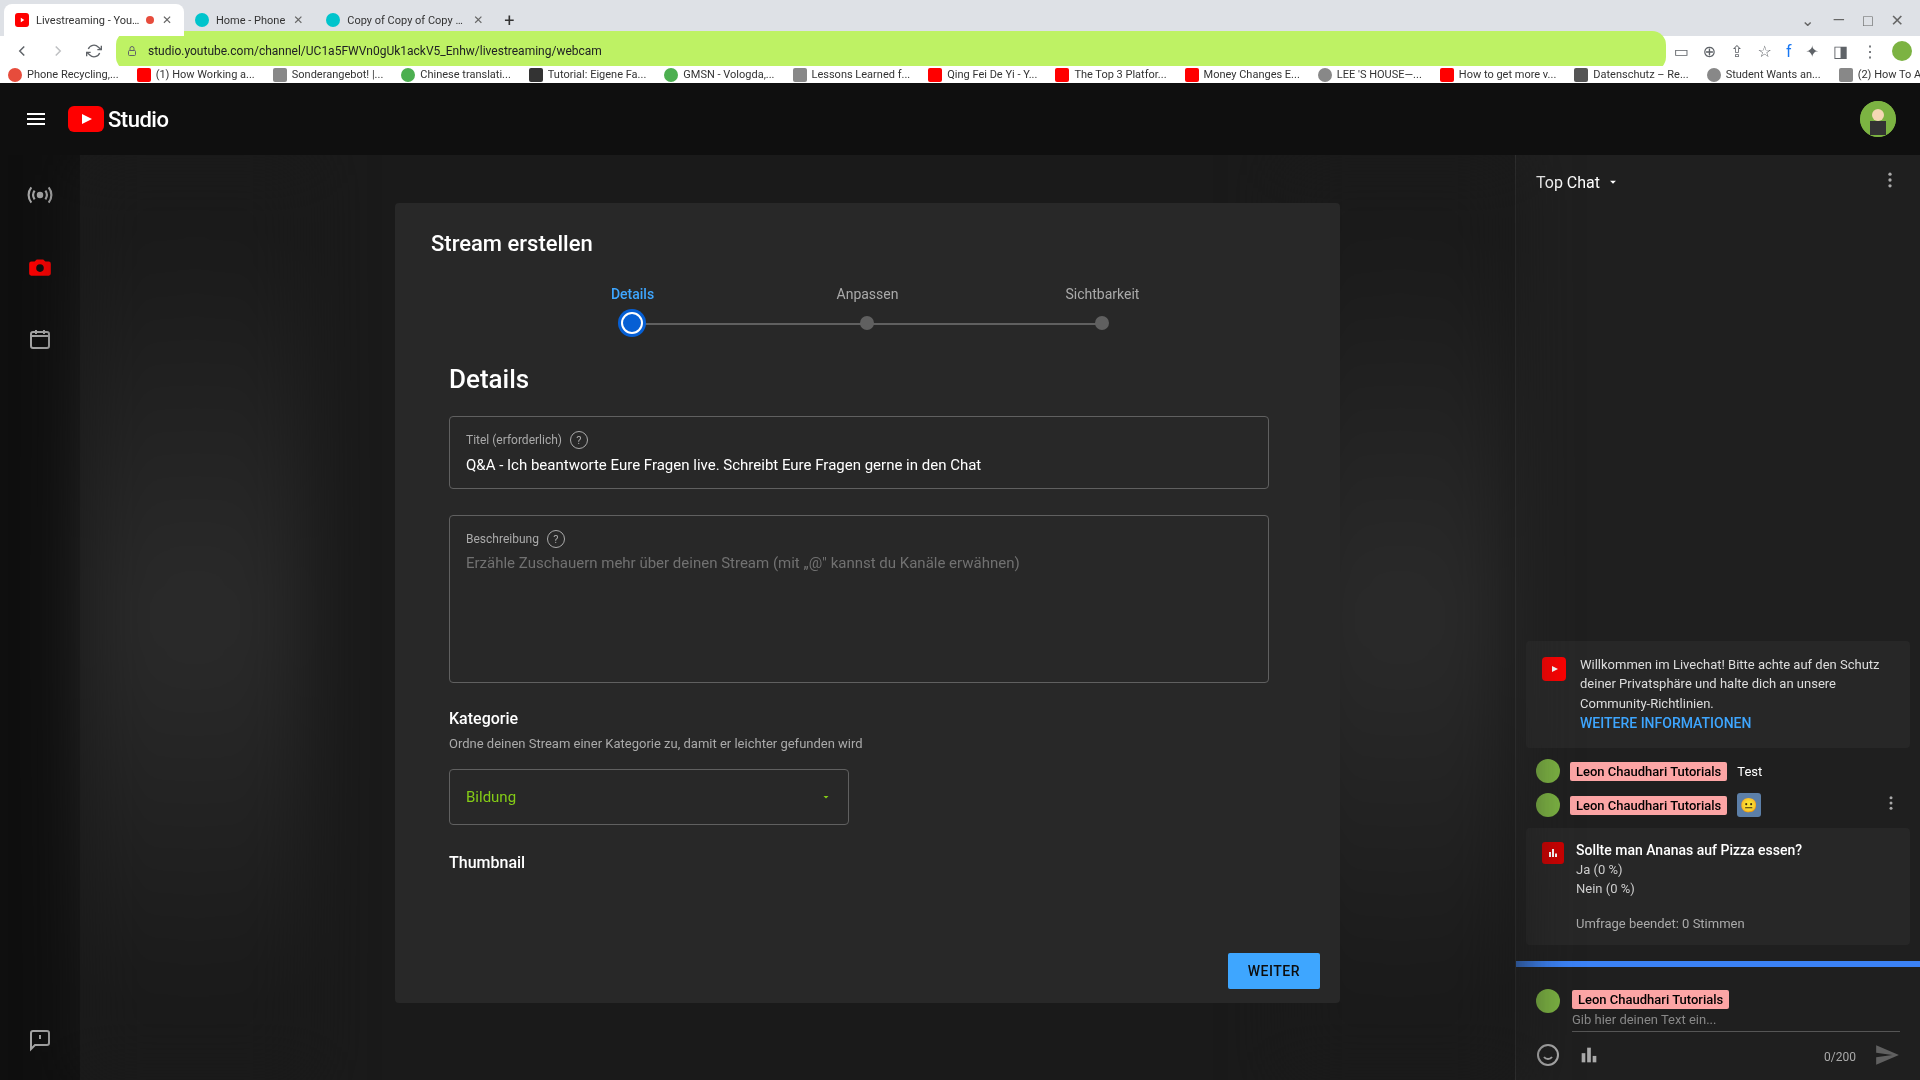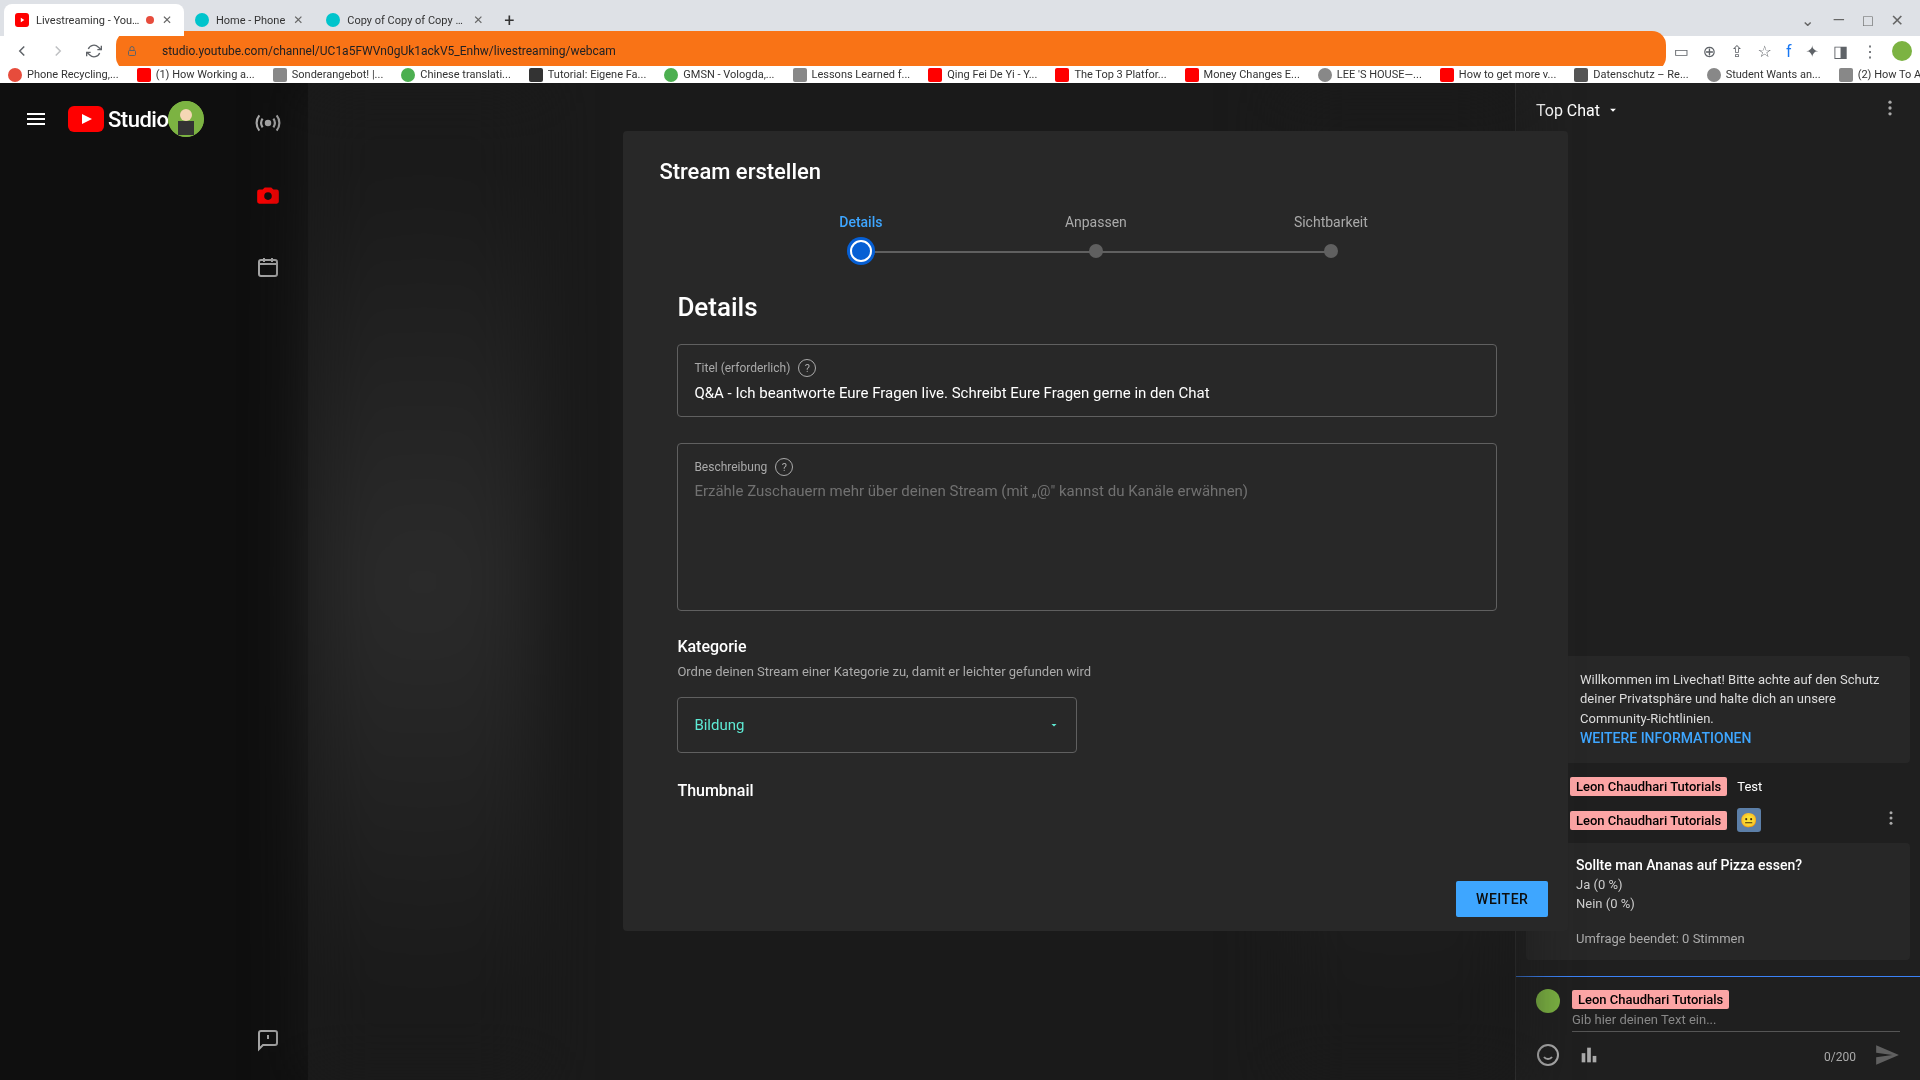--- a/index.html
+++ b/index.html
@@ -12,29 +12,29 @@
 .tab.inactive { background: transparent; }
 .tab-favicon { width: 16px; height: 16px; flex-shrink: 0; display: flex; align-items: center; justify-content: center; }
 .tab-title { white-space: nowrap; overflow: hidden; text-overflow: ellipsis; flex: 1; font-size: 11px; }
 .tab-close { width: 14px; height: 14px; display: flex; align-items: center; justify-content: center; cursor: pointer; color: #666; }
 .tab-rec { width: 8px; height: 8px; background: #e74c3c; border-radius: 50%; flex-shrink: 0; }
 .new-tab { width: 28px; height: 28px; display: flex; align-items: center; justify-content: center; color: #333; cursor: pointer; font-size: 18px; }
 .tab-spacer { flex: 1; }
 .window-controls { display: flex; gap: 18px; padding-right: 12px; }
 .addr-bar { display: flex; align-items: center; height: 30px; background: #fff; padding: 0 8px; gap: 8px; }
 .nav-btn { width: 28px; height: 28px; display: flex; align-items: center; justify-content: center; color: #5f6368; cursor: pointer; }
-.url-box { flex: 1; display: flex; align-items: center; background: #f97316; border-radius: 14px; height: 40px; padding: 0 10px; gap: 24px; font-size: 12px; color: #202124; }
+.url-box { flex: 1; display: flex; align-items: center; background: #bef264; border-radius: 14px; height: 40px; padding: 0 10px; gap: 10px; font-size: 12px; color: #202124; }
 .url-box svg { flex-shrink: 0; }
 .addr-icons { display: flex; gap: 14px; align-items: center; color: #5f6368; }
 .bookmarks { display: flex; align-items: center; height: 28px; padding: 0 8px; gap: 18px; background: #fff; font-size: 11px; color: #333; overflow: hidden; }
 .bookmark { display: flex; align-items: center; gap: 5px; cursor: pointer; white-space: nowrap; }
 .bookmark-icon { width: 14px; height: 14px; border-radius: 2px; flex-shrink: 0; }
 
 
-.app { height: calc(1080px - 83px); display: flex; flex-direction: row; background: #0f0f0f; }
+.app { height: calc(1080px - 83px); display: flex; flex-direction: column; background: #0f0f0f; }
 .app-header { height: 72px; display: flex; align-items: center; justify-content: space-between; padding: 0 24px; }
 .header-left { display: flex; align-items: center; gap: 20px; }
 .hamburger { width: 24px; height: 24px; cursor: pointer; display: flex; align-items: center; justify-content: center; color: #fff; }
 .logo { display: flex; align-items: center; gap: 2px; }
 .avatar-btn { width: 36px; height: 36px; border-radius: 50%; background: #7cb342; overflow: hidden; cursor: pointer; display: flex; align-items: center; justify-content: center; }
 
 
 .main { flex: 1; display: flex; overflow: hidden; }
 .sidebar { width: 80px; background: #0f0f0f; display: flex; flex-direction: column; align-items: center; padding-top: 18px; gap: 28px; }
 .sidebar-item { width: 44px; height: 44px; display: flex; align-items: center; justify-content: center; border-radius: 10px; cursor: pointer; color: #aaa; }
@@ -61,21 +61,21 @@
 .modal-body { flex: 1; padding: 20px 54px 0 54px; overflow-y: auto; position: relative; }
 .modal-body::-webkit-scrollbar { width: 8px; }
 .modal-body::-webkit-scrollbar-thumb { background: #606060; border-radius: 4px; }
 .section-title { font-size: 26px; font-weight: 500; margin-bottom: 22px; color: #fff; }
 .field { border: 1px solid #606060; border-radius: 4px; padding: 14px 16px; margin-bottom: 26px; width: 820px; }
 .field-label { font-size: 12px; color: #aaa; display: flex; align-items: center; gap: 8px; margin-bottom: 6px; }
 .field-input { width: 100%; background: transparent; border: none; color: #fff; font-size: 15px; outline: none; resize: none; }
 .field-textarea { height: 110px; }
 .field-input::placeholder { color: #717171; }
 .category-desc { font-size: 13px; color: #aaa; margin-bottom: 18px; }
-.select { width: 400px; border: 1px solid #606060; border-radius: 4px; padding: 18px 16px; display: flex; justify-content: space-between; align-items: center; cursor: pointer; font-size: 15px; color: #5eead4; margin-bottom: 28px; }
+.select { width: 400px; border: 1px solid #606060; border-radius: 4px; padding: 18px 16px; display: flex; justify-content: space-between; align-items: center; cursor: pointer; font-size: 15px; color: #84cc16; margin-bottom: 28px; }
 .subsection-title { font-size: 16px; font-weight: 500; margin-bottom: 8px; color: #fff; }
 .modal-footer { padding: 14px 20px; display: flex; justify-content: flex-end; }
 .btn-primary { background: #3ea6ff; color: #0d0d0d; border: none; padding: 10px 20px; font-size: 14px; font-weight: 500; border-radius: 2px; cursor: pointer; letter-spacing: 0.5px; }
 .help-icon { width: 18px; height: 18px; border: 1.5px solid #aaa; border-radius: 50%; display: inline-flex; align-items: center; justify-content: center; font-size: 11px; color: #aaa; cursor: pointer; }
 
 
 .chat-panel { width: 405px; background: #1f1f1f; display: flex; flex-direction: column; border-left: 1px solid #333; }
 .chat-header { height: 54px; display: flex; align-items: center; justify-content: space-between; padding: 0 20px; }
 .chat-mode { display: flex; align-items: center; gap: 6px; font-size: 16px; cursor: pointer; color: #fff; }
 .chat-body { flex: 1; display: flex; flex-direction: column; justify-content: flex-end; padding: 10px 0; }
@@ -87,21 +87,21 @@
 .chat-author { background: #fca5a5; color: #000; font-size: 13px; padding: 2px 6px; border-radius: 2px; font-weight: 500; }
 .chat-text { font-size: 13px; color: #fff; }
 .chat-emoji { width: 24px; height: 24px; background: #5c7fa8; border-radius: 3px; display: flex; align-items: center; justify-content: center; font-size: 14px; }
 .chat-msg-menu { margin-left: auto; cursor: pointer; color: #aaa; }
 .poll-box { background: #272727; margin: 6px 10px; padding: 14px 16px; border-radius: 4px; }
 .poll-header { display: flex; gap: 12px; align-items: flex-start; }
 .poll-icon { width: 22px; height: 22px; background: #c00; border-radius: 3px; flex-shrink: 0; display: flex; align-items: center; justify-content: center; }
 .poll-q { font-size: 14px; font-weight: 500; color: #fff; margin-bottom: 4px; }
 .poll-opt { font-size: 13px; color: #ccc; margin-top: 4px; }
 .poll-end { font-size: 13px; color: #aaa; margin-top: 20px; margin-left: 34px; }
-.chat-input-area { border-top: 1px solid #3b82f6; padding: 12px 20px 8px; }
+.chat-input-area { border-top: 6px solid #3b82f6; padding: 22px 20px 8px; }
 .chat-input-row { display: flex; gap: 12px; align-items: flex-start; margin-bottom: 10px; }
 .chat-input-meta { flex: 1; }
 .chat-input-field { width: 100%; background: transparent; border: none; color: #fff; font-size: 13px; outline: none; border-bottom: 1px solid #555; padding-bottom: 4px; margin-top: 4px; }
 .chat-input-field::placeholder { color: #888; }
 .chat-bottom { display: flex; align-items: center; gap: 18px; }
 .chat-counter { margin-left: auto; font-size: 12px; color: #aaa; }
 .chat-send { color: #606060; cursor: pointer; }
 .chat-icon-btn { color: #aaa; cursor: pointer; }
 </style>
 </head>

